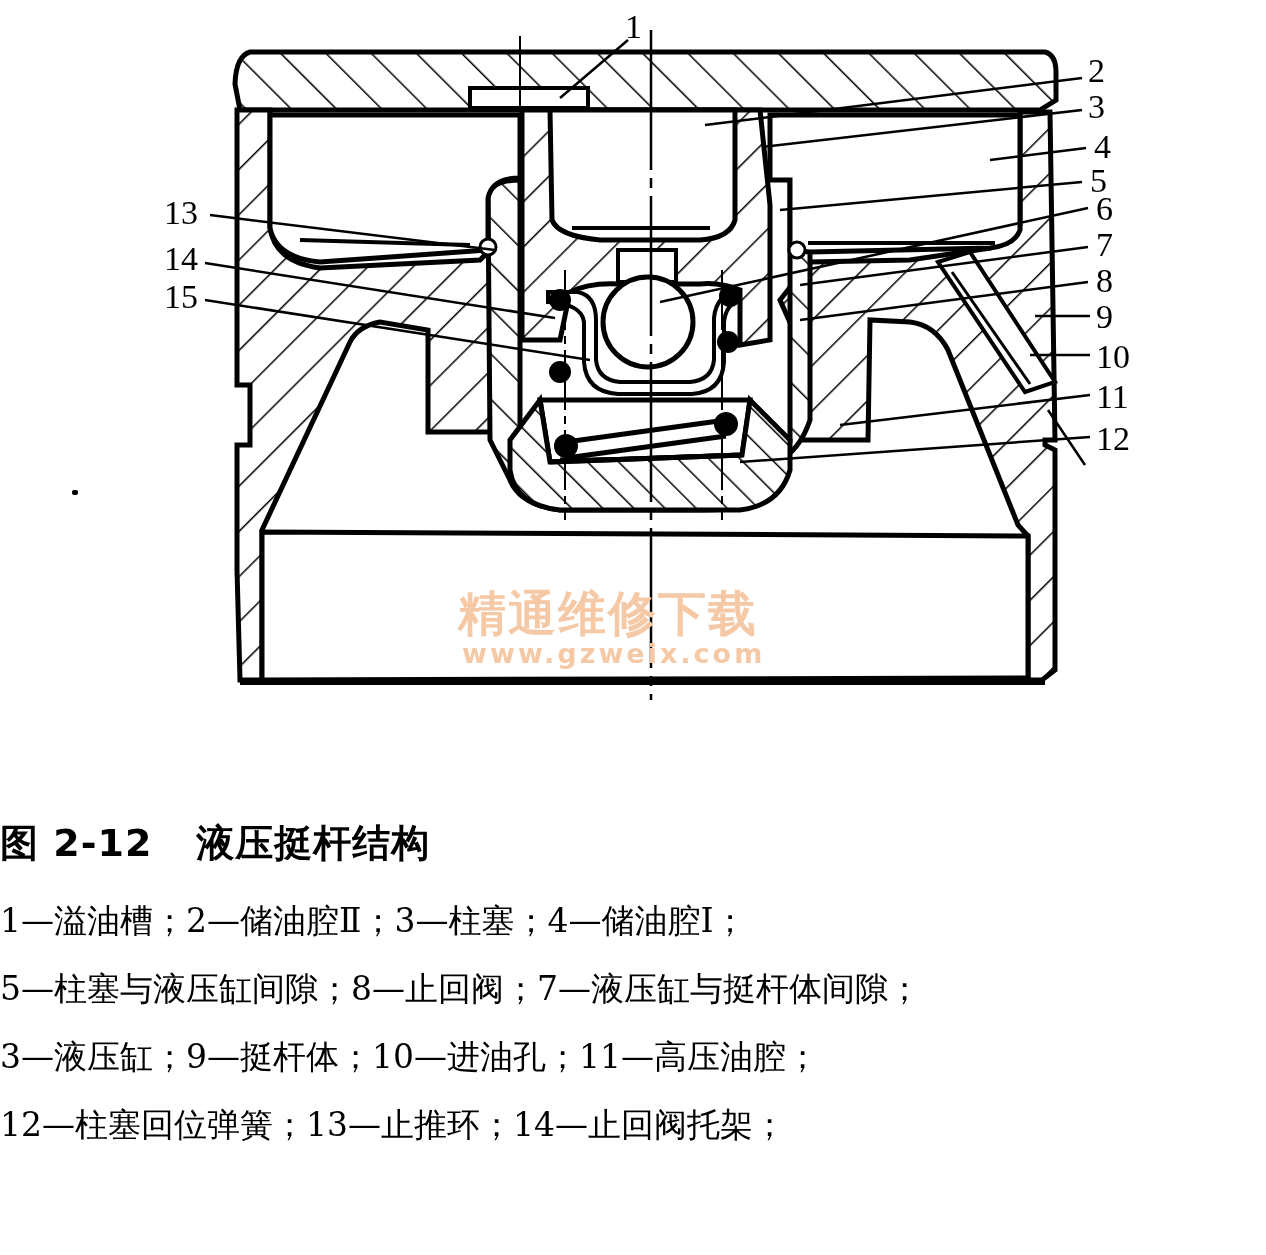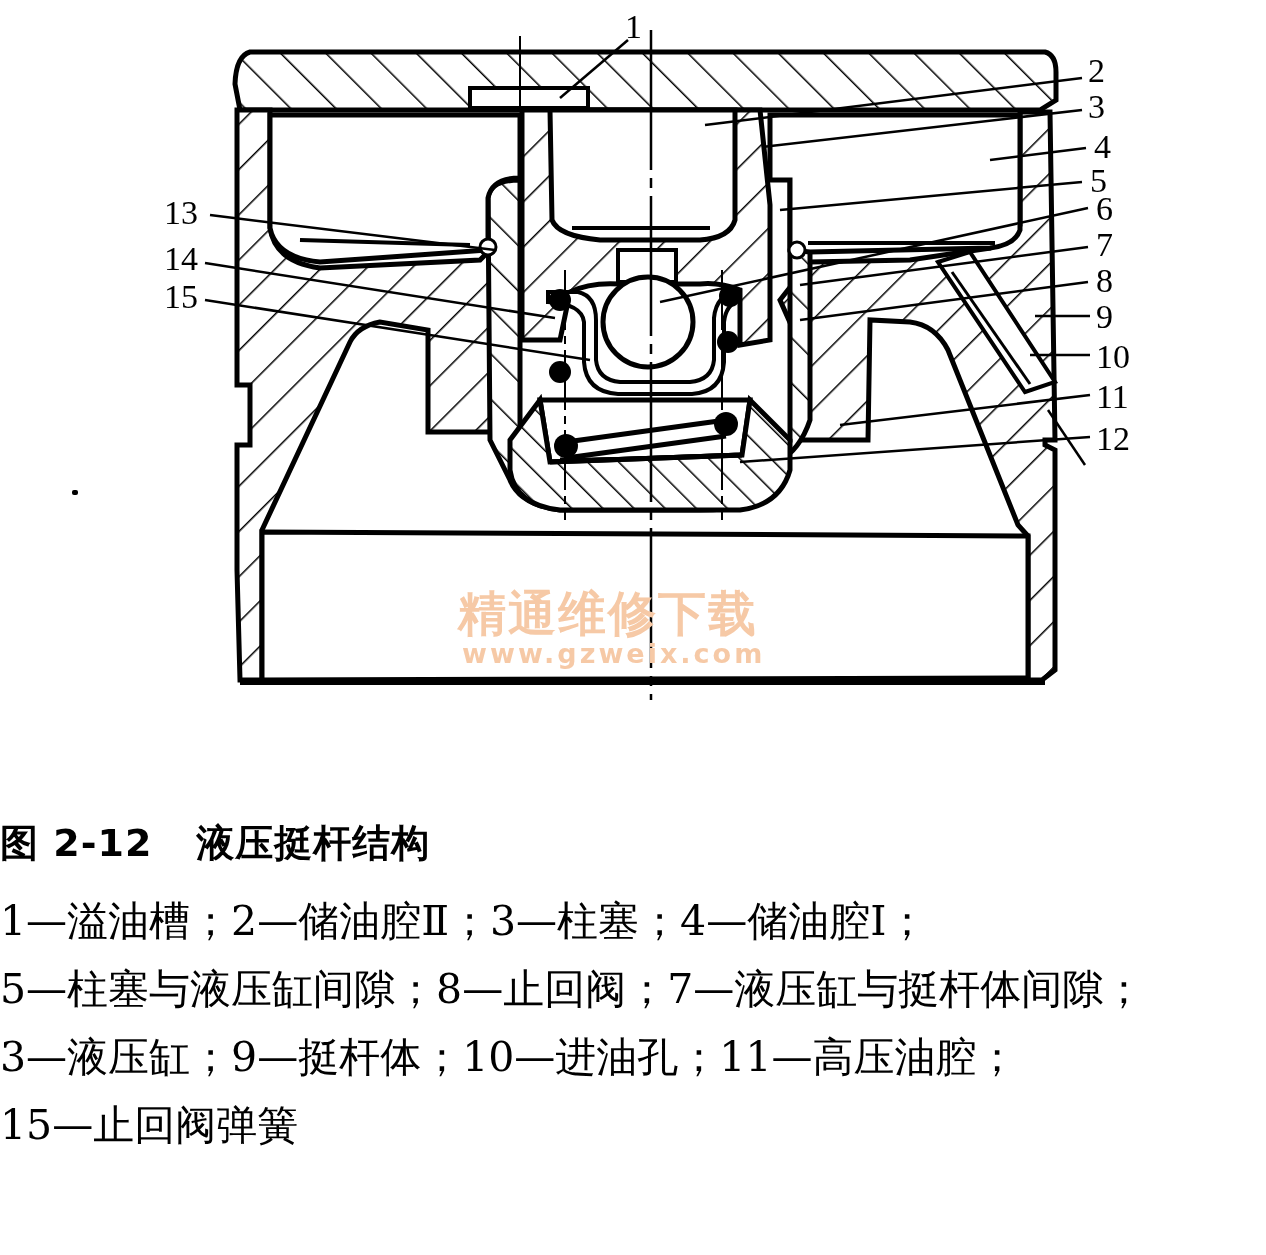--- a/index.html
+++ b/index.html
@@ -5,21 +5,21 @@
   html, body { margin: 0; padding: 0; background: #ffffff; }
   body { width: 1266px; height: 1255px; position: relative; overflow: hidden;
          font-family: "DejaVu Serif", "Liberation Serif", serif; color: #000; }
   #figure { position: absolute; left: 0; top: 0; width: 1266px; height: 800px; }
   .callout { font-family: "Liberation Serif", "DejaVu Serif", serif; font-size: 34px; fill: #000; }
   .wm-cn { font-family: "DejaVu Sans", sans-serif; font-size: 48px; font-weight: bold; fill: #f6c9a6; letter-spacing: 2px; }
   .wm-url { font-family: "DejaVu Sans", sans-serif; font-size: 27px; font-weight: bold; fill: #f6c9a6; letter-spacing: 3px; }
   #caption { position: absolute; left: 0; top: 818px; width: 1266px; text-align: left; }
   .fig-title { font-family: "DejaVu Sans", sans-serif; font-weight: bold; font-size: 38px; margin: 0 0 18px 0; letter-spacing: 1px; }
   .fig-title .num { margin-right: 44px; }
-  .legend-line { font-family: "DejaVu Serif", "Liberation Serif", serif; font-size: 41px; line-height: 68px; white-space: nowrap; }
+  .legend-line { font-family: "DejaVu Serif", "Liberation Serif", serif; font-size: 33px; line-height: 68px; white-space: nowrap; }
   .stray-dot { position: absolute; left: 72px; top: 490px; width: 6px; height: 5px; background: #000; border-radius: 2px; }
 </style>
 </head>
 <body>
 
 <svg id="figure" viewBox="0 0 1266 800" xmlns="http://www.w3.org/2000/svg">
   <defs>
     <pattern id="hatchA" patternUnits="userSpaceOnUse" width="32" height="32" patternTransform="rotate(45)">
       <rect width="32" height="32" fill="#fff"></rect>
       <line x1="0" y1="0" x2="0" y2="32" stroke="#000" stroke-width="3"></line>
@@ -136,14 +136,14 @@
 
 <div class="stray-dot"></div>
 
 <div id="caption">
   <div class="fig-title">
     <span class="num">图 2-12</span><span>液压挺杆结构</span>
   </div>
   <div class="legend-line">1—溢油槽；2—储油腔Ⅱ；3—柱塞；4—储油腔Ⅰ；</div>
   <div class="legend-line">5—柱塞与液压缸间隙；8—止回阀；7—液压缸与挺杆体间隙；</div>
   <div class="legend-line">3—液压缸；9—挺杆体；10—进油孔；11—高压油腔；</div>
-  <div class="legend-line">15—止回阀弹簧</div>
+  <div class="legend-line">12—柱塞回位弹簧；13—止推环；14—止回阀托架；</div>
 </div>
 
 </body></html>

